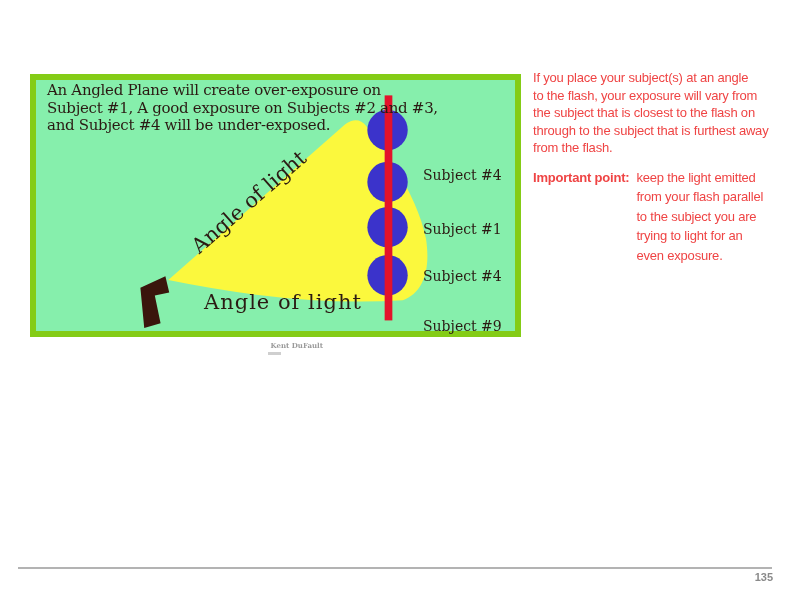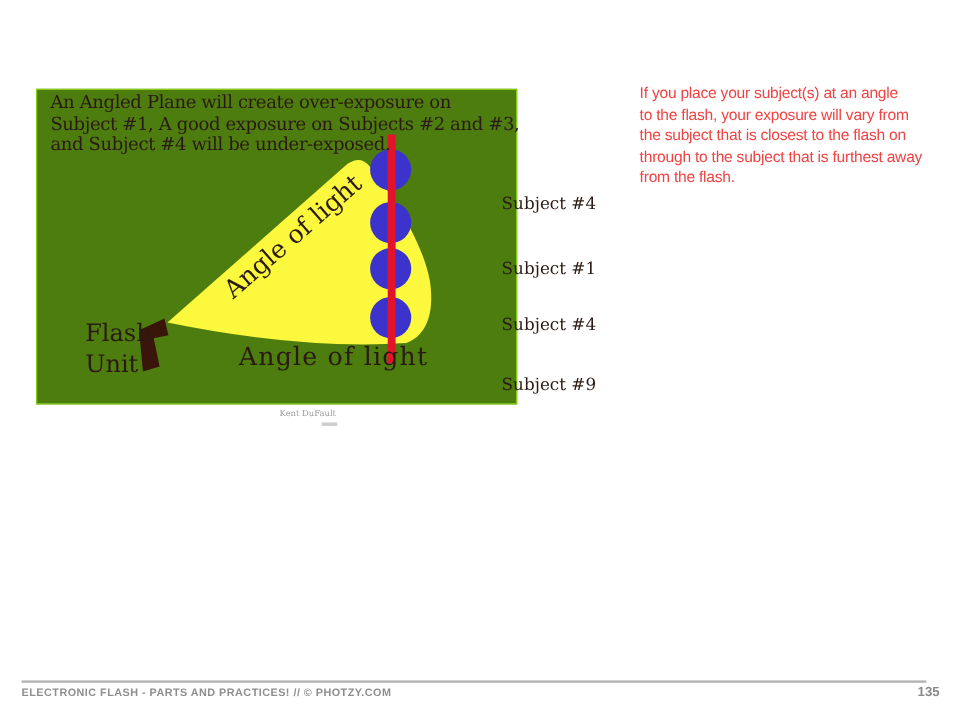--- a/index.html
+++ b/index.html
@@ -1,47 +1,47 @@
 <!DOCTYPE html>
 <html><head>
 <meta charset="utf-8">
 <style>
   html,body{margin:0;padding:0;background:#ffffff;}
   .page{position:relative;width:800px;height:597px;background:#ffffff;overflow:hidden;
         font-family:"Liberation Sans",sans-serif;}
 
   
-  .diagram-box{position:absolute;left:30px;top:74px;width:401px;height:263px;
-               border:1px solid #84cc16;background:#4d7c0f;box-sizing:border-box;}
+  .diagram-box{position:absolute;left:30px;top:74px;width:491px;height:263px;
+               border:6px solid #84cc16;background:#86efac;box-sizing:border-box;}
   .diagram-svg{position:absolute;left:0;top:0;width:100%;height:100%;}
   .dg-text{font-family:"DejaVu Serif",serif;color:#2b1a13;position:absolute;}
   .diagram-heading{left:11px;top:2px;font-size:15px;line-height:17.5px;white-space:pre;letter-spacing:-0.3px;}
   .subject-label{left:387px;font-size:14px;white-space:nowrap;margin-top:44px;}
   .angle-top{left:126px;top:110px;width:174px;text-align:center;font-size:21px;white-space:nowrap;
              transform:rotate(-41deg);}
   .angle-bottom{left:168px;top:210px;font-size:21px;white-space:nowrap;letter-spacing:1px;}
   .flash-label{left:40px;top:189px;font-size:20px;line-height:26px;white-space:pre;}
 
   
-  .caption{position:absolute;left:233px;top:341px;width:90px;text-align:left;
-           font-family:"DejaVu Serif",serif;font-size:7px;color:#9a9a9a;}
+  .caption{position:absolute;left:233px;top:341px;width:90px;text-align:right;
+           font-family:"DejaVu Serif",serif;font-size:7px;color:#9a9a9a;font-weight:bold;}
   .watermark{position:absolute;left:268px;top:352px;width:13px;height:3px;background:#cfcfcf;}
 
   
   .text-col{position:absolute;left:533px;top:69px;width:250px;color:#ef4444;}
   .text-col .para{margin:0;font-size:13px;line-height:17.5px;white-space:pre;letter-spacing:-0.2px;}
   .important{display:flex;margin-top:11px;gap:7px;font-size:13px;line-height:19.5px;letter-spacing:-0.2px;}
   .important .imp-label{font-weight:bold;white-space:nowrap;}
   .important .imp-body{white-space:pre;}
 
   
   .footer-rule{position:absolute;left:18px;top:567px;width:754px;height:2px;background:#b3b3b3;}
   .footer-left{position:absolute;left:18px;top:572px;font-size:9px;font-weight:bold;
                letter-spacing:0.4px;color:#8e8e8e;white-space:nowrap;}
-  .footer-page{position:absolute;right:17px;top:571px;font-size:11px;font-weight:bold;color:#8a8a8a;}
+  .footer-page{position:absolute;right:27px;top:571px;font-size:11px;font-weight:bold;color:#8a8a8a;}
 </style>
 </head>
 <body>
 
 <div class="page">
 
   <div class="diagram-box">
 
     <svg class="diagram-svg" viewBox="0 0 489 261">
 
@@ -58,39 +58,42 @@
     </svg>
 
     <div class="dg-text diagram-heading">An Angled Plane will create over-exposure on
 Subject #1, A good exposure on Subjects #2 and #3,
 and Subject #4 will be under-exposed.</div>
 
     <div class="dg-text angle-top">Angle of light</div>
 
     <div class="dg-text angle-bottom">Angle of light</div>
 
-    <div class="dg-text flash-label">Flash
-Unit</div>
 
     <div class="dg-text subject-label" style="top:43px">Subject #4</div>
     <div class="dg-text subject-label" style="top:97px">Subject #1</div>
     <div class="dg-text subject-label" style="top:144px">Subject #4</div>
     <div class="dg-text subject-label" style="top:194px">Subject #9</div>
   </div>
 
   <div class="caption">Kent DuFault</div>
   <div class="watermark"></div>
 
   <div class="text-col">
     <p class="para">If you place your subject(s) at an angle
 to the flash, your exposure will vary from
 the subject that is closest to the flash on
 through to the subject that is furthest away
 from the flash.</p>
     <div class="important">
+      <span class="imp-label">Important point:</span>
+      <span class="imp-body">keep the light emitted
+from your flash parallel
+to the subject you are
+trying to light for an
+even exposure.</span>
     </div>
   </div>
 
   <div class="footer-rule"></div>
-  <div class="footer-left">ELECTRONIC FLASH - PARTS AND PRACTICES! // © PHOTZY.COM</div>
   <div class="footer-page">135</div>
 
 </div>
 
 </body></html>

